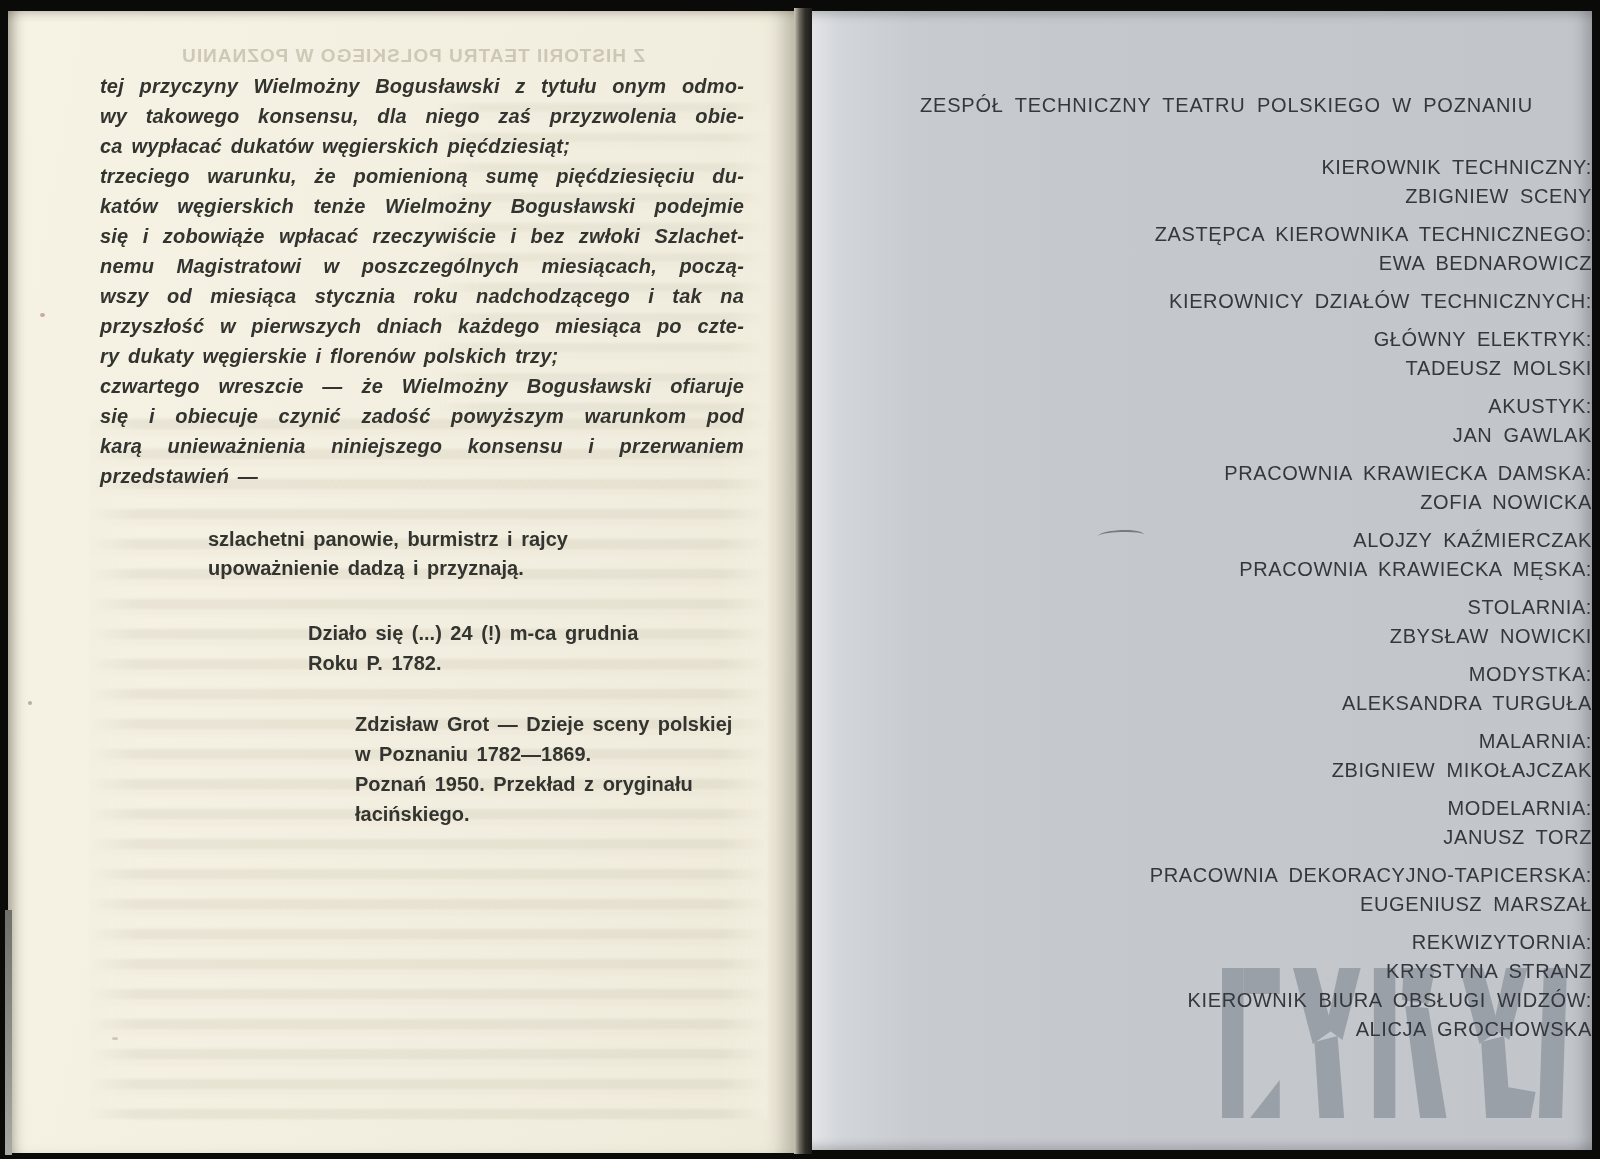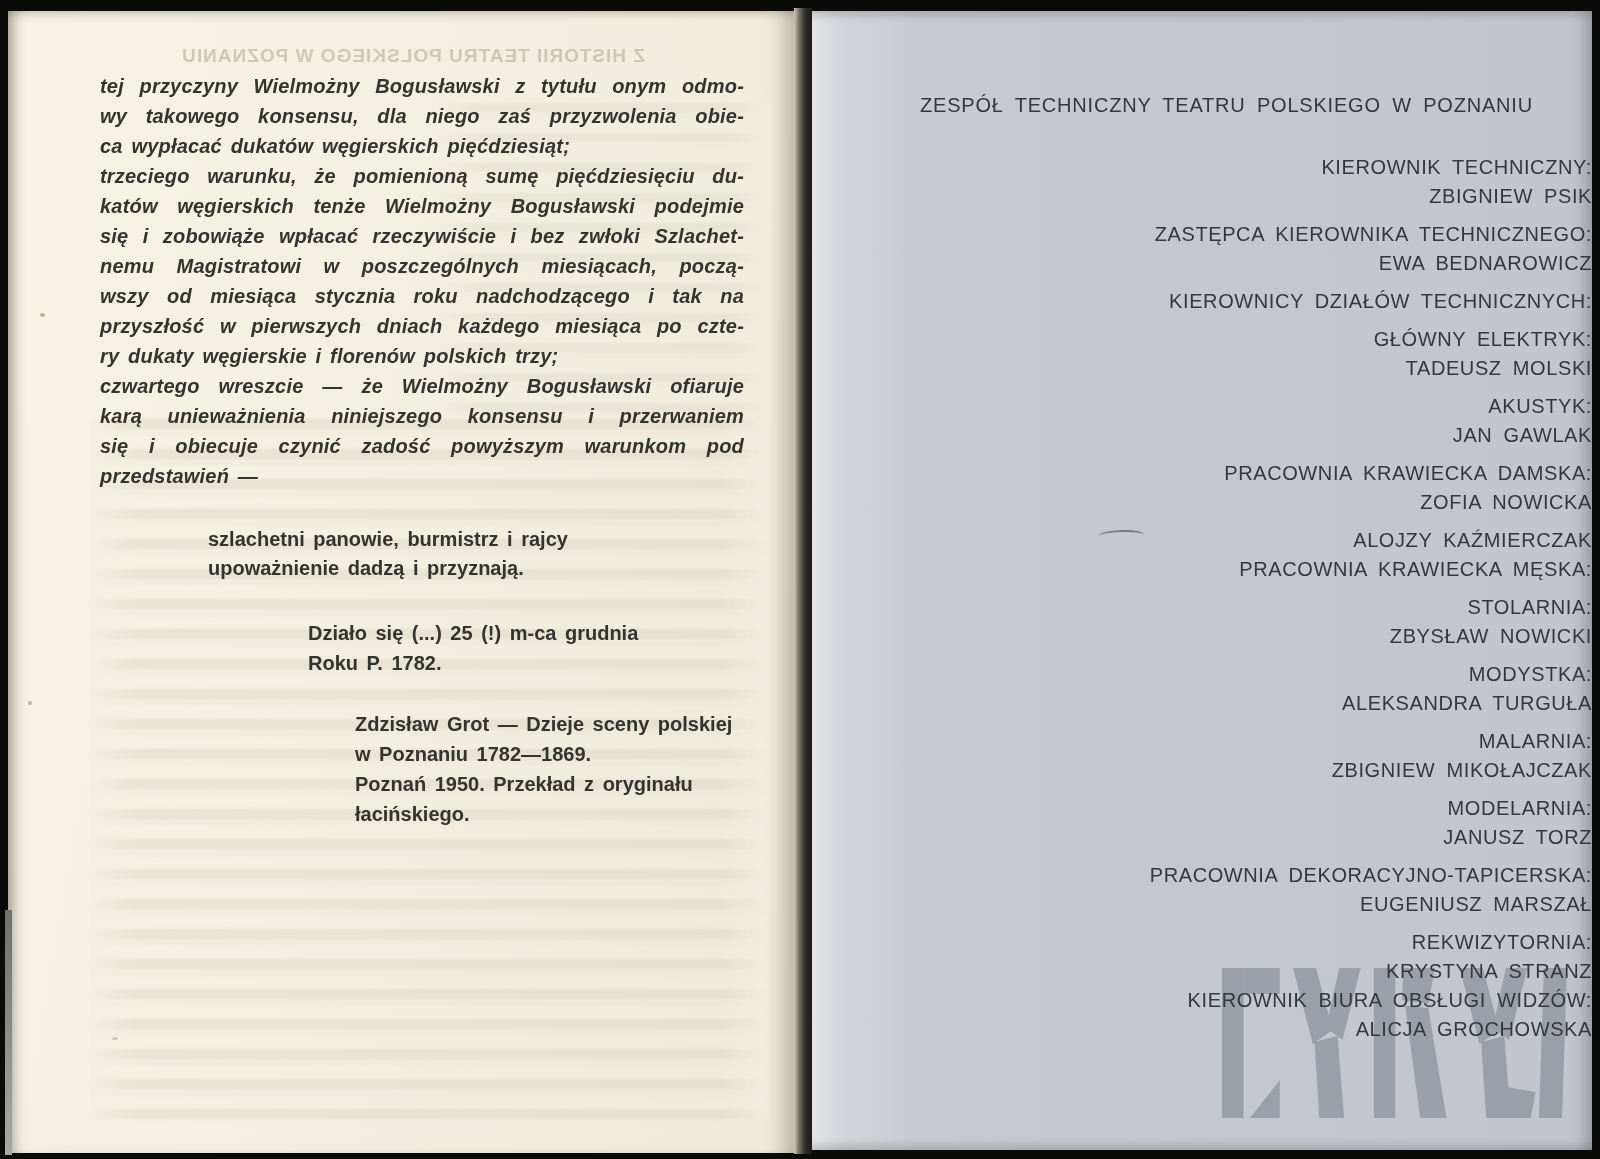--- a/index.html
+++ b/index.html
@@ -117,32 +117,32 @@
       <div class="ln">wy takowego konsensu, dla niego zaś przyzwolenia obie-</div>
       <div class="ln short">ca wypłacać dukatów węgierskich pięćdziesiąt;</div>
       <div class="ln">trzeciego warunku, że pomienioną sumę pięćdziesięciu du-</div>
       <div class="ln">katów węgierskich tenże Wielmożny Bogusławski podejmie</div>
       <div class="ln">się i zobowiąże wpłacać rzeczywiście i bez zwłoki Szlachet-</div>
       <div class="ln">nemu Magistratowi w poszczególnych miesiącach, począ-</div>
       <div class="ln">wszy od miesiąca stycznia roku nadchodzącego i tak na</div>
       <div class="ln">przyszłość w pierwszych dniach każdego miesiąca po czte-</div>
       <div class="ln short">ry dukaty węgierskie i florenów polskich trzy;</div>
       <div class="ln">czwartego wreszcie — że Wielmożny Bogusławski ofiaruje</div>
+      <div class="ln">się i obiecuje czynić zadość powyższym warunkom pod</div>
       <div class="ln">karą unieważnienia niniejszego konsensu i przerwaniem</div>
-      <div class="ln">się i obiecuje czynić zadość powyższym warunkom pod</div>
       <div class="ln short">przedstawień —</div>
     </div>
 
     <div class="attest lp-text">
       <div>szlachetni panowie, burmistrz i rajcy</div>
       <div>upoważnienie dadzą i przyznają.</div>
     </div>
 
     <div class="dateblock lp-text">
-      <div>Działo się (...) 25 (!) m-ca grudnia</div>
+      <div>Działo się (...) 24 (!) m-ca grudnia</div>
       <div>Roku P. 1782.</div>
     </div>
 
     <div class="source lp-text">
       <div>Zdzisław Grot — Dzieje sceny polskiej</div>
       <div>w Poznaniu 1782—1869.</div>
       <div>Poznań 1950. Przekład z oryginału</div>
       <div>łacińskiego.</div>
     </div>
 
@@ -184,21 +184,21 @@
       </svg>
     </div>
 
     <div class="rp-header rp-text">ZESPÓŁ TECHNICZNY TEATRU POLSKIEGO W POZNANIU</div>
 
     <div class="damska-artifact"></div>
 
     <div class="rp-staff">
       <div class="entry rp-text">
         <div>KIEROWNIK TECHNICZNY:</div>
-        <div>ZBIGNIEW PSIK</div>
+        <div>ZBIGNIEW SCENY</div>
       </div>
       <div class="entry rp-text">
         <div>ZASTĘPCA KIEROWNIKA TECHNICZNEGO:</div>
         <div>EWA BEDNAROWICZ</div>
       </div>
       <div class="entry rp-text">
         <div>KIEROWNICY DZIAŁÓW TECHNICZNYCH:</div>
       </div>
       <div class="entry rp-text">
         <div>GŁÓWNY ELEKTRYK:</div>

